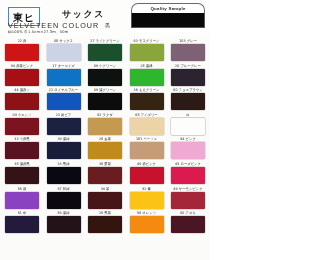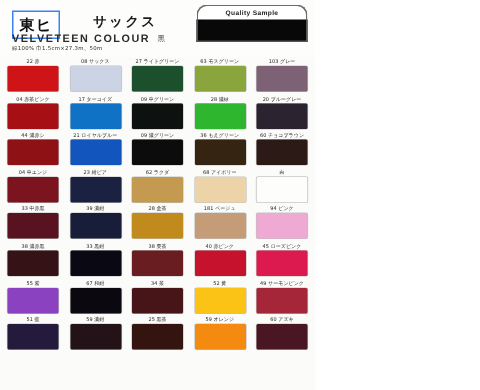--- a/index.html
+++ b/index.html
@@ -54,21 +54,21 @@
     border-radius:7px 7px 0 0;
   }
   #qs-swatch{
     height:14px;
     background:#080808;
     border:1px solid #555;
     border-top:none;
   }
   #series{
     position:absolute;left:8px;top:21px;
-    font-size:7.2px;font-weight:bold;color:#2c2c2c;
+    font-size:7.2px;font-weight:normal;color:#2c2c2c;
     letter-spacing:1.05px;
     white-space:nowrap;
   }
   #series-kanji{
     position:absolute;left:105px;top:22px;
     font-family:"DejaVu Sans",sans-serif;
     font-size:5px;color:#333;
   }
   #spec{
     position:absolute;left:8px;top:30px;

